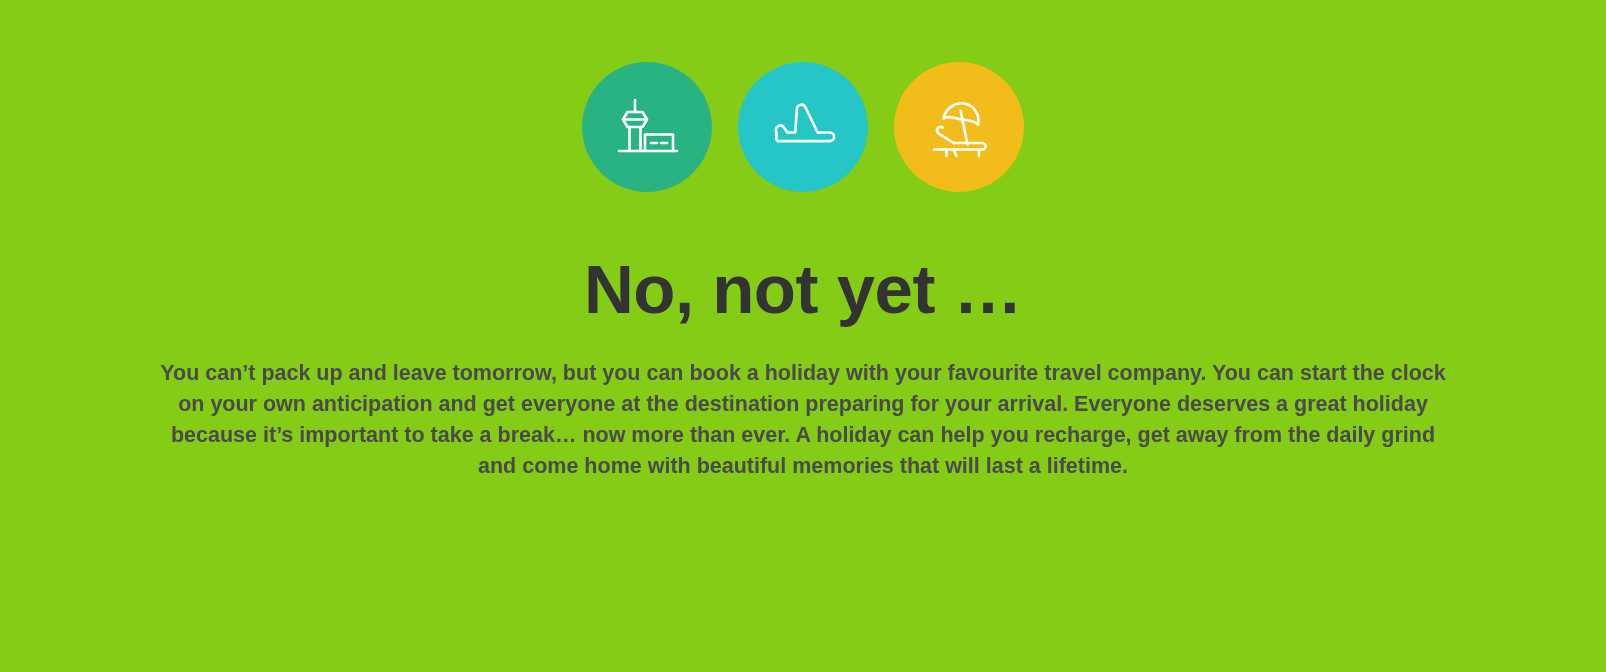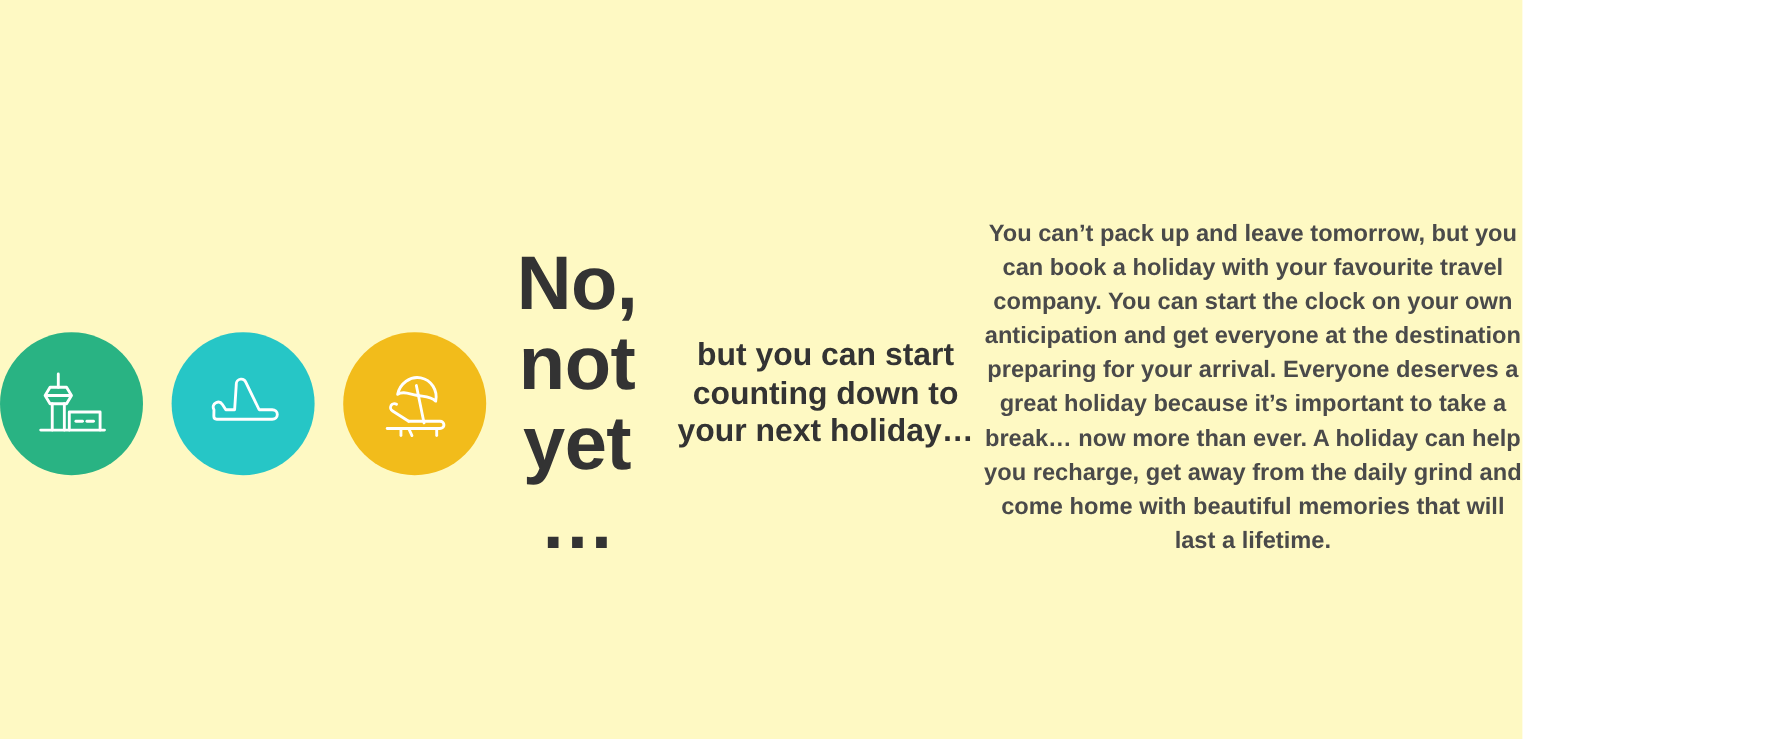--- a/index.html
+++ b/index.html
@@ -9,26 +9,27 @@
   }
   body {
     width: 1606px;
     height: 672px;
     font-family: "Liberation Sans", sans-serif;
     color: #3a3a3a;
     overflow: hidden;
   }
 
   .page {
-    width: 1384px;
+    width: 1606px;
     height: 672px;
     box-sizing: border-box;
     display: flex;
+    flex-direction: column;
     align-items: center;
-    background: #fef9c3;
+    background: #84cc16;
   }
 
   
   .icon-row {
     margin-top: 62px;
     display: flex;
     align-items: center;
     justify-content: center;
     gap: 26px;
   }
@@ -159,17 +160,16 @@
 
           <line x1="14.0" y1="61.5" x2="18.0" y2="61.5"></line>
         </svg>
       </span>
     </div>
 
   </div>
 
   <h1 class="headline">No, not yet …</h1>
 
-  <h2 class="subheadline">but you can start counting down to your next holiday…</h2>
 
   <p class="body-copy">You can’t pack up and leave tomorrow, but you can book a holiday with your favourite travel company. You can start the clock on your own anticipation and get everyone at the destination preparing for your arrival. Everyone deserves a great holiday because it’s important to take a break… now more than ever. A holiday can help you recharge, get away from the daily grind and come home with beautiful memories that will last a lifetime.</p>
 
 </div>
 
 </body></html>

